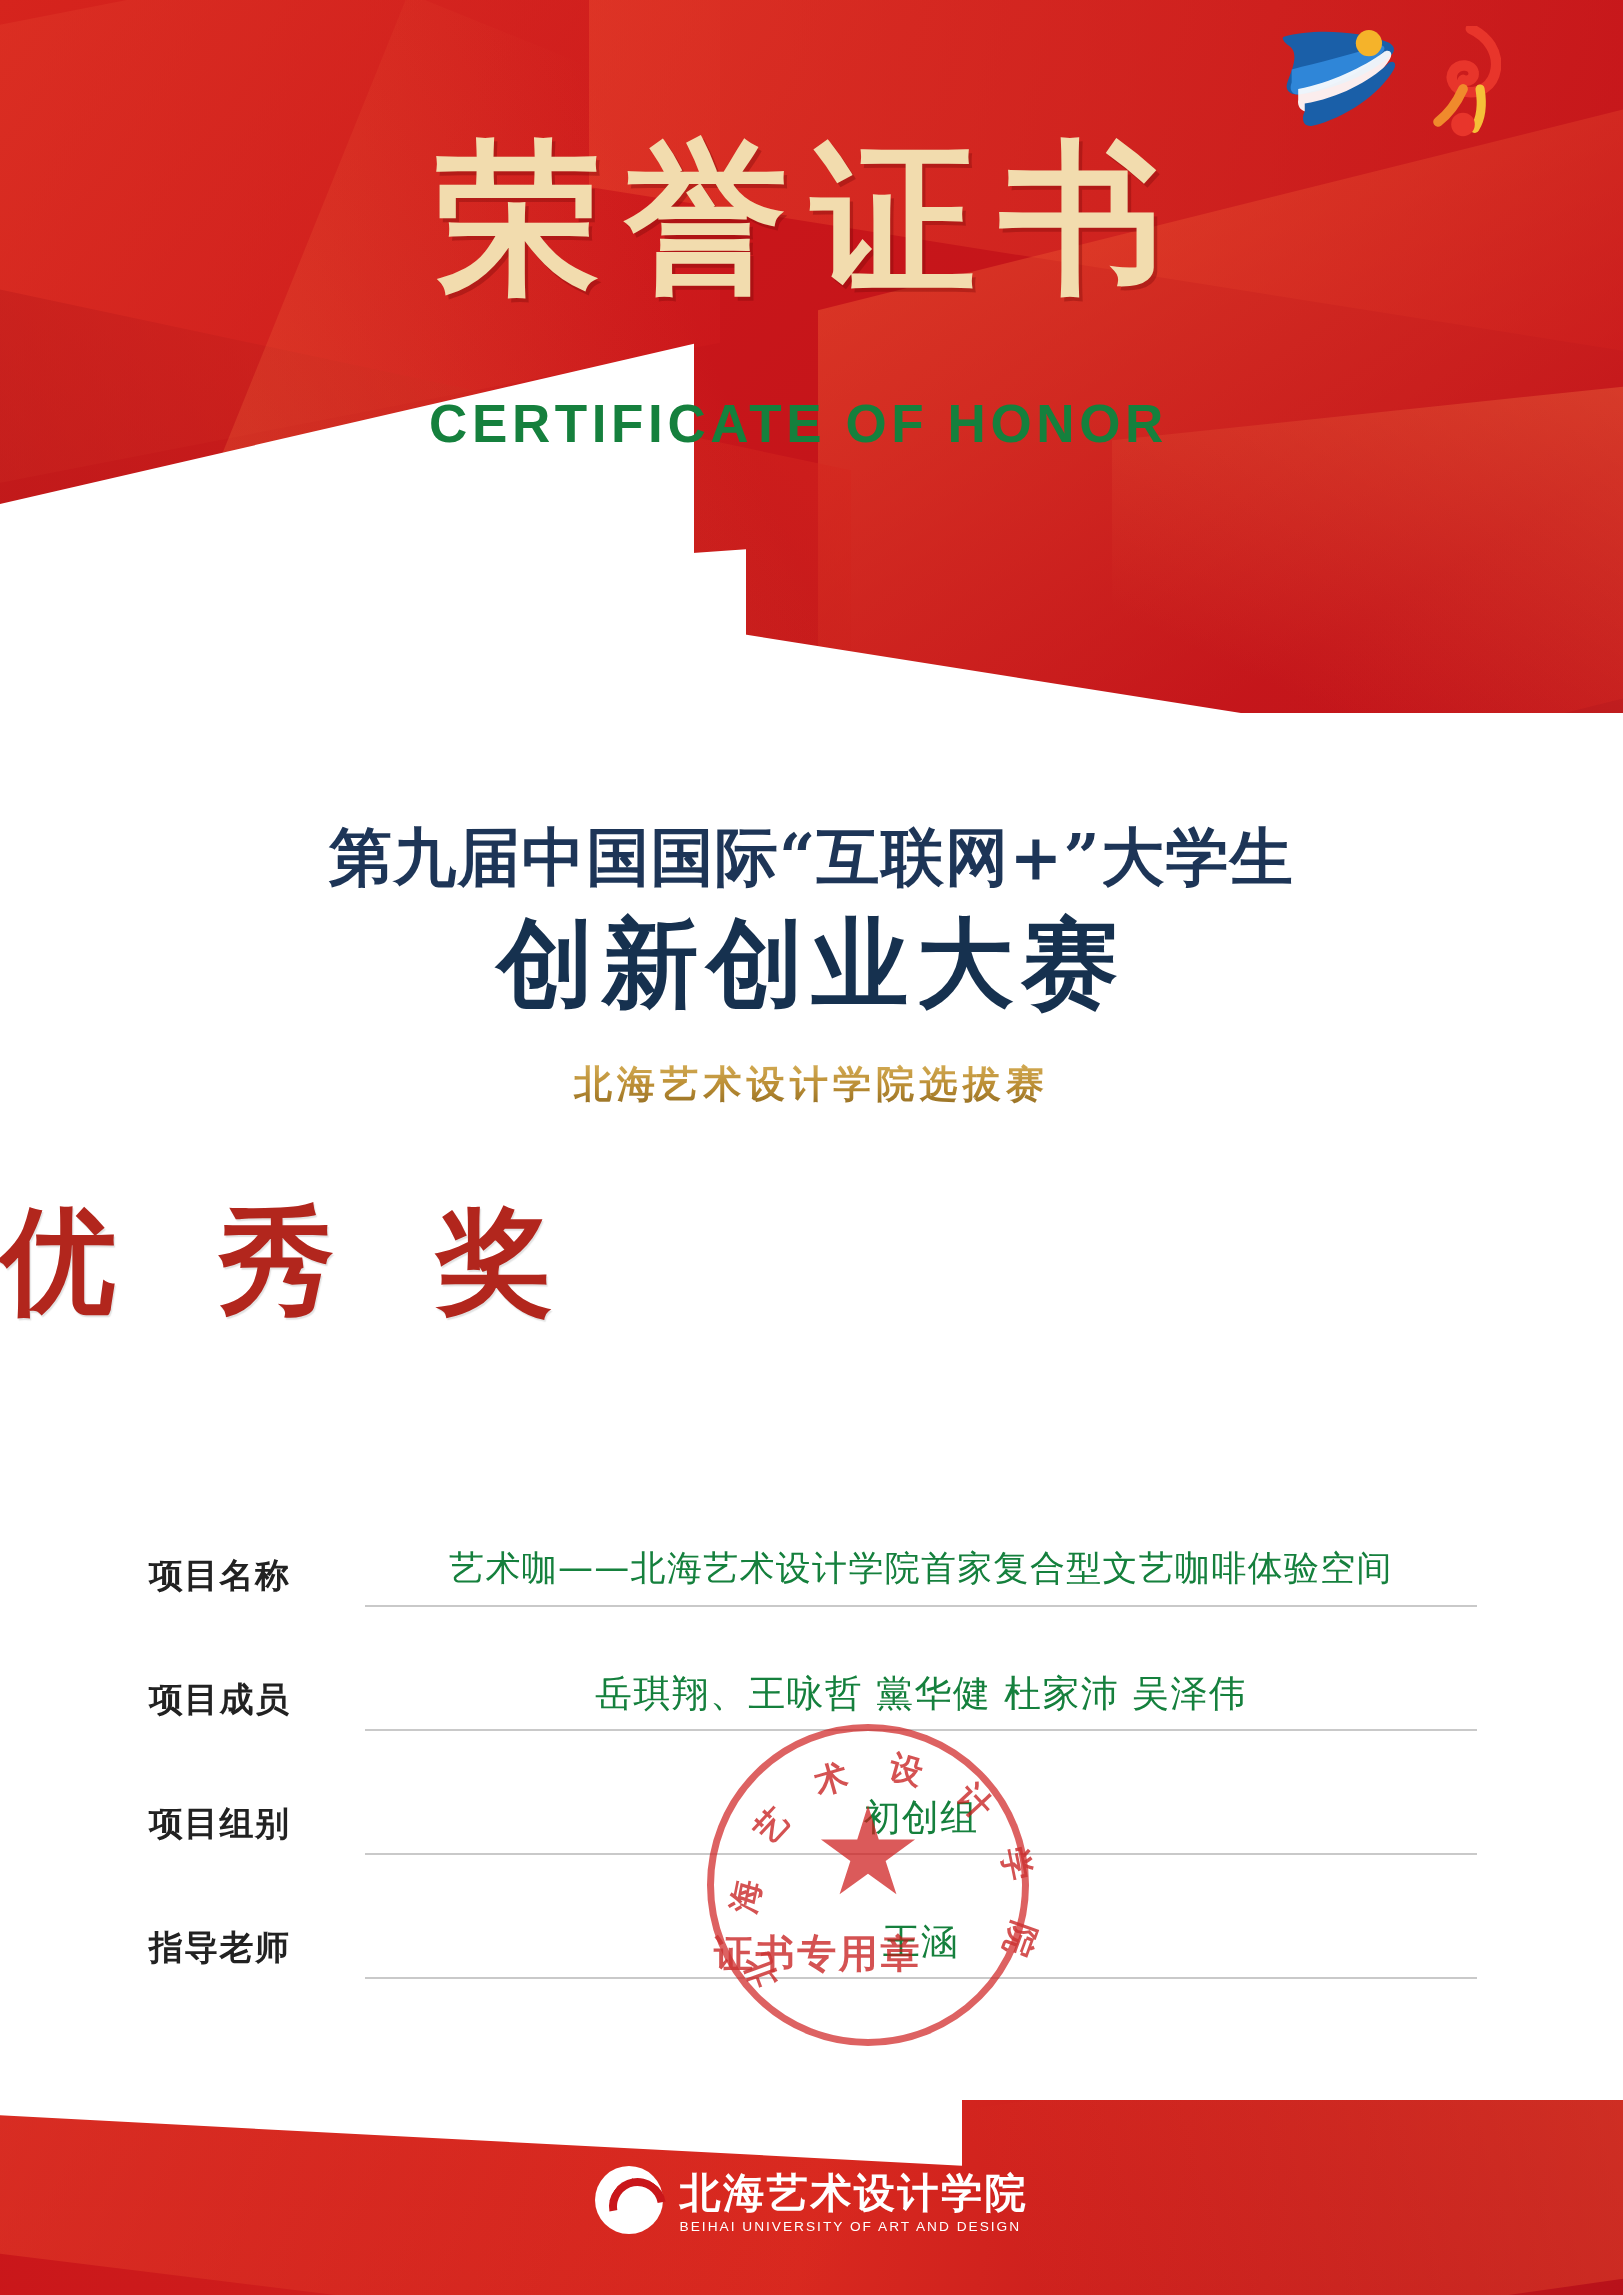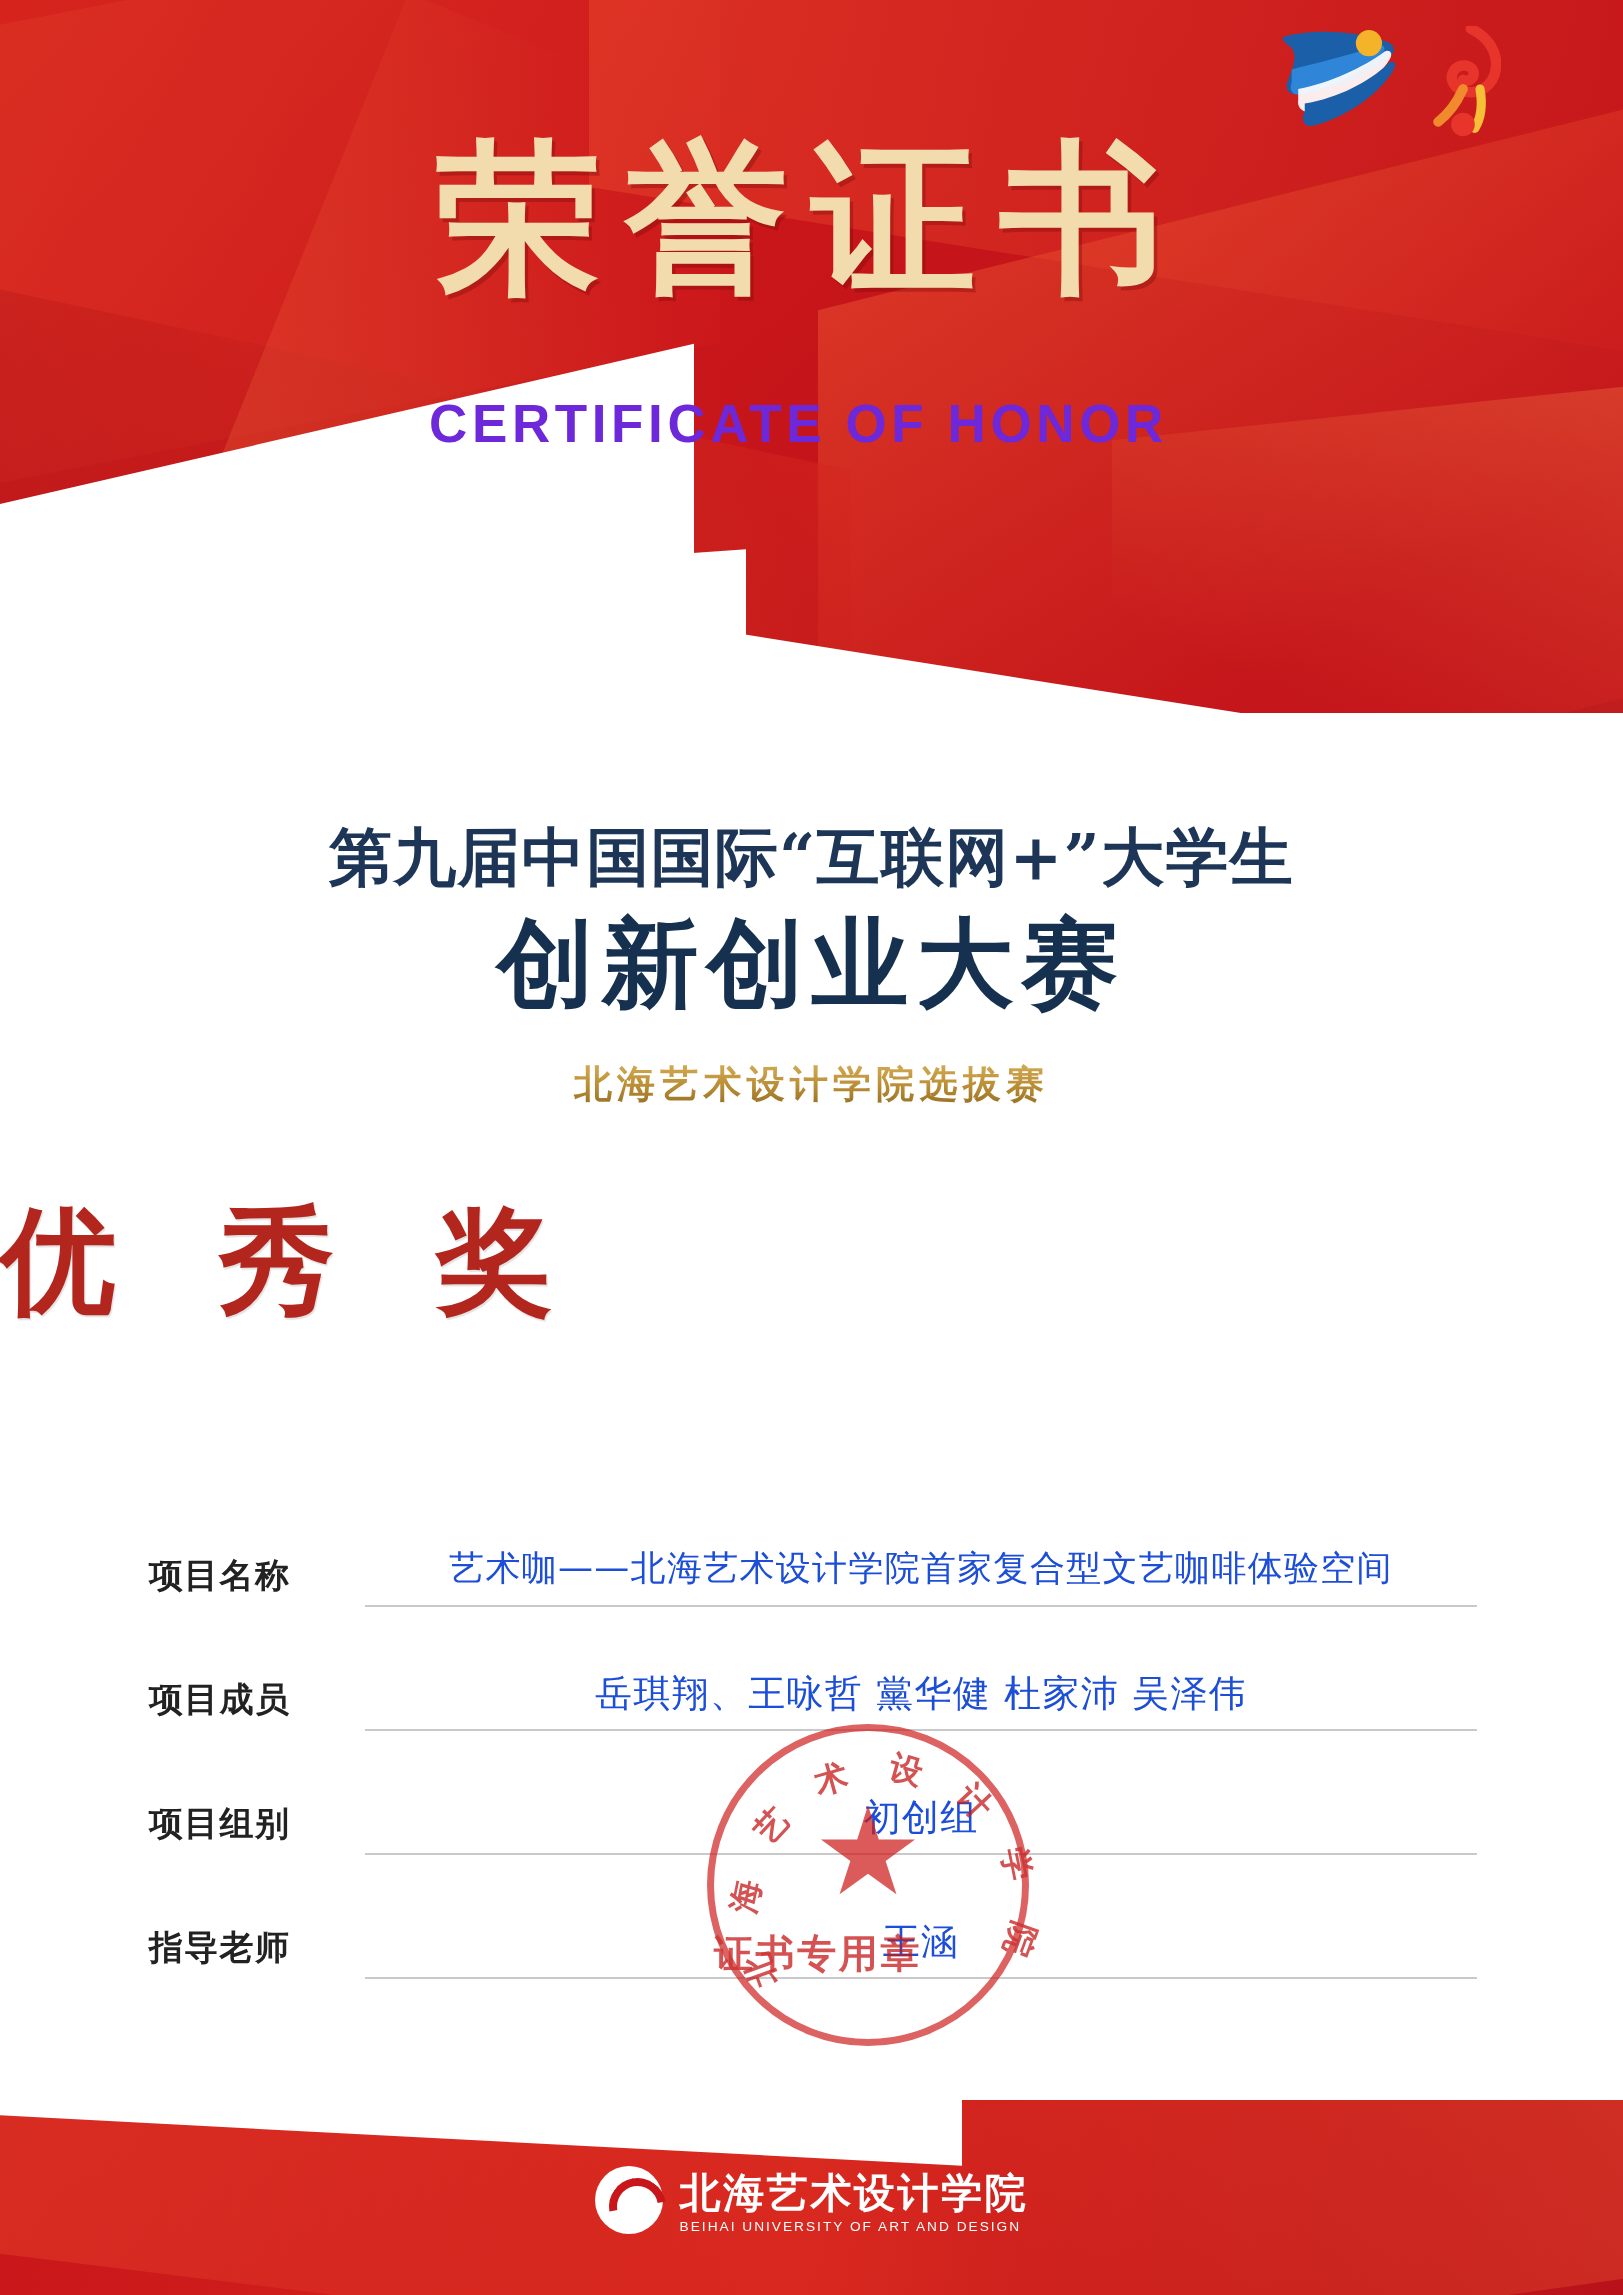--- a/index.html
+++ b/index.html
@@ -125,21 +125,21 @@
   }
   .cert-title-en {
     position: absolute;
     left: 0; top: 393px;
     width: 1597px;
     text-align: center;
     font-family: "Liberation Sans", sans-serif;
     font-size: 53px;
     font-weight: bold;
     letter-spacing: 4.6px;
-    color: #6d28d9;
+    color: #15803d;
   }
 
   
   .comp-line1 {
     position: absolute;
     left: 0; top: 815px;
     width: 1623px;
     text-align: center;
     font-family: "DejaVu Serif", "Liberation Serif", serif;
     font-size: 63px;
@@ -216,21 +216,21 @@
     border-bottom: 2px solid #c9c9c9;
   }
   .field-value {
     position: absolute;
     left: 216px;
     right: 0;
     top: 19.6px;
     text-align: center;
     font-family: "DejaVu Sans", "Liberation Sans", sans-serif;
     font-size: 37px;
-    color: #1d4ed8;
+    color: #15803d;
     letter-spacing: 1.3px;
     white-space: nowrap;
   }
   .field-value.wide { font-size: 35px; }
 
   
   .seal {
     position: absolute;
     left: 707px;
     top: 1724px;

